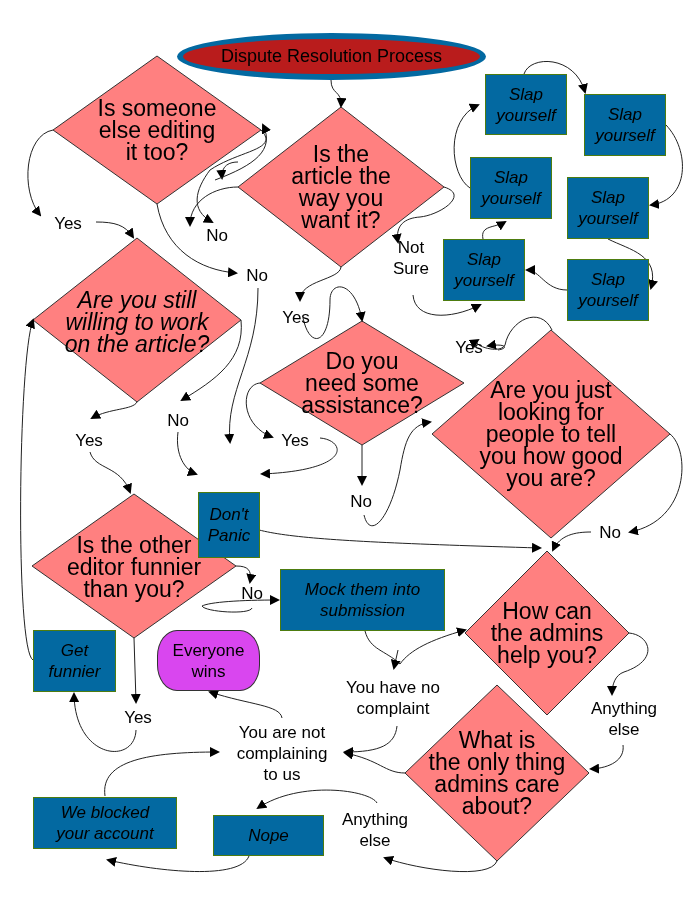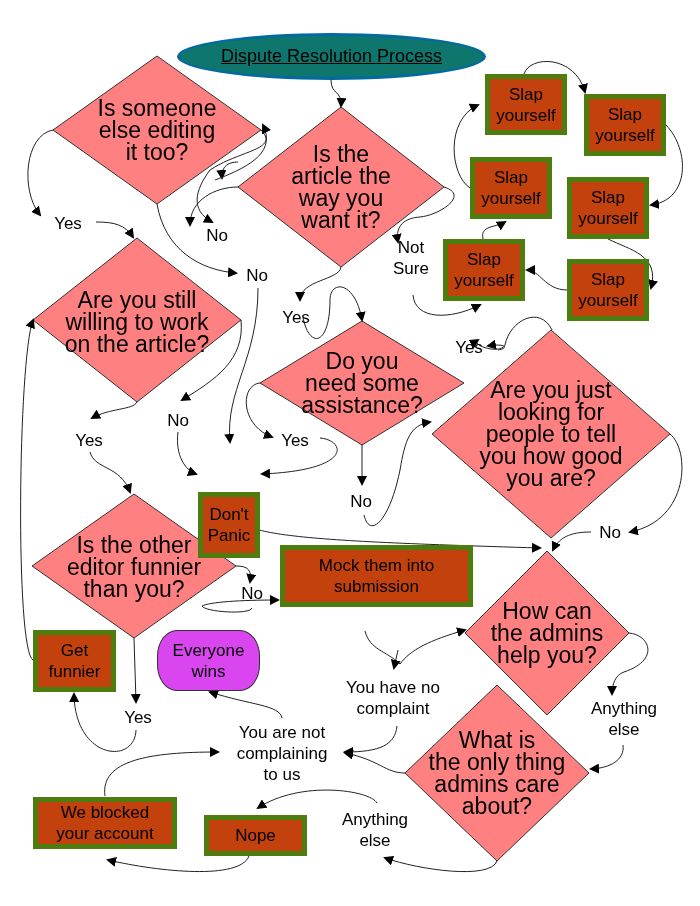--- a/index.html
+++ b/index.html
@@ -2,22 +2,22 @@
 <html><head>
 <meta charset="utf-8">
 <style>
   html, body { margin: 0; padding: 0; background: #ffffff; }
   body { width: 700px; height: 906px; position: relative; overflow: hidden;
          font-family: "Liberation Sans", sans-serif; }
   #canvas { position: absolute; left: 0; top: 0; width: 700px; height: 906px; }
   .node { position: absolute; display: flex; align-items: center; justify-content: center;
           text-align: center; color: #000; font-size: 17px; line-height: 21px; box-sizing: border-box;
           white-space: pre-line; }
-  .box { background: #c2410c; border: 5px solid #4d7c0f; }
-  .ellipse { background: #0f766e; border: 3px solid #0369a1; border-radius: 50%; text-decoration: underline; }
+  .box { background: #0369a1; border: 1px solid #4d7c0f; font-style: italic; }
+  .ellipse { background: #b91c1c; border: 6px solid #0369a1; border-radius: 50%; }
   .terminal { background: #d946ef; border: 1px solid #333; border-radius: 20px / 26px; }
   .label { background: transparent; }
   .diamond-text { position: absolute; display: flex; align-items: center; justify-content: center;
                   text-align: center; font-size: 23px; line-height: 22px; white-space: pre-line; color: #000; }
 </style>
 </head>
 <body>
 
 <svg id="canvas" viewBox="0 0 700 906" xmlns="http://www.w3.org/2000/svg">
   <defs>
@@ -130,21 +130,21 @@
 <div id="nodes">
   <div class="node ellipse" style="left:177px;top:33px;width:309px;height:47px;font-size:18px;">Dispute Resolution Process</div>
 
   <div class="diamond-text" style="left:73px;top:80px;width:168px;height:100px;">Is someone
 else editing
 it too?</div>
   <div class="diamond-text" style="left:261px;top:132px;width:160px;height:110px;">Is the
 article the
 way you
 want it?</div>
-  <div class="diamond-text" style="left:48px;top:277px;width:178px;height:90px;">Are you still
+  <div class="diamond-text" style="left:48px;top:277px;width:178px;height:90px;font-style:italic;">Are you still
 willing to work
 on the article?</div>
   <div class="diamond-text" style="left:282px;top:338px;width:160px;height:90px;">Do you
 need some
 assistance?</div>
   <div class="diamond-text" style="left:471px;top:374px;width:160px;height:120px;">Are you just
 looking for
 people to tell
 you how good
 you are?</div>
@@ -166,27 +166,27 @@
   <div class="node box" style="left:470px;top:157px;width:82px;height:62px;">Slap
 yourself</div>
   <div class="node box" style="left:567px;top:177px;width:82px;height:62px;">Slap
 yourself</div>
   <div class="node box" style="left:443px;top:239px;width:82px;height:62px;">Slap
 yourself</div>
   <div class="node box" style="left:567px;top:259px;width:82px;height:62px;">Slap
 yourself</div>
   <div class="node box" style="left:198px;top:444px;width:62px;height:66px;margin-top:48px;">Don't
 Panic</div>
-  <div class="node box" style="left:280px;top:545px;width:193px;height:62px;">Mock them into
+  <div class="node box" style="left:280px;top:569px;width:165px;height:62px;">Mock them into
 submission</div>
   <div class="node box" style="left:33px;top:630px;width:83px;height:62px;">Get
 funnier</div>
   <div class="node box" style="left:33px;top:797px;width:144px;height:52px;">We blocked
 your account</div>
-  <div class="node box" style="left:204px;top:815px;width:103px;height:41px;">Nope</div>
+  <div class="node box" style="left:213px;top:815px;width:111px;height:41px;">Nope</div>
 
   <div class="node terminal" style="left:157px;top:630px;width:103px;height:61px;">Everyone
 wins</div>
 
   <div class="node label" style="left:48px;top:212px;width:40px;height:22px;">Yes</div>
   <div class="node label" style="left:200px;top:224px;width:34px;height:22px;">No</div>
   <div class="node label" style="left:240px;top:264px;width:34px;height:22px;">No</div>
   <div class="node label" style="left:385px;top:236px;width:52px;height:44px;">Not
 Sure</div>
   <div class="node label" style="left:276px;top:306px;width:40px;height:22px;">Yes</div>

